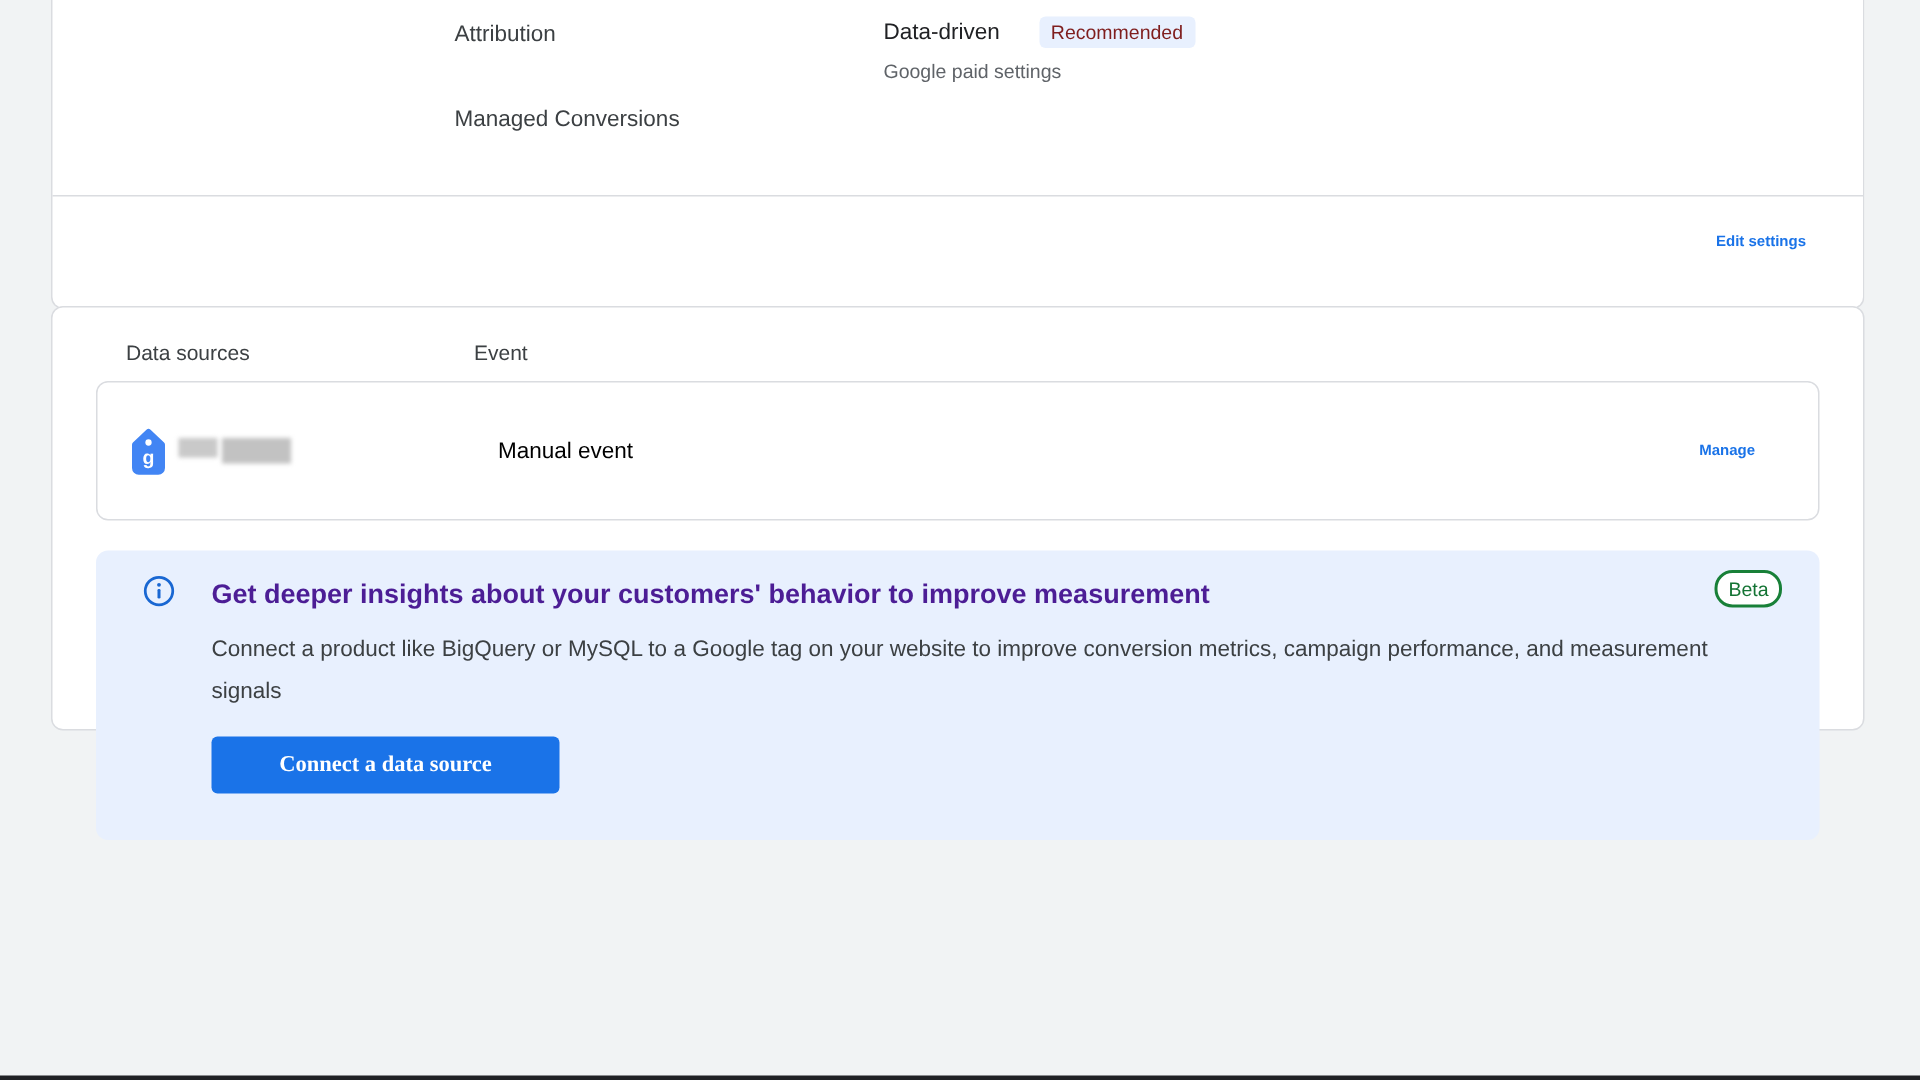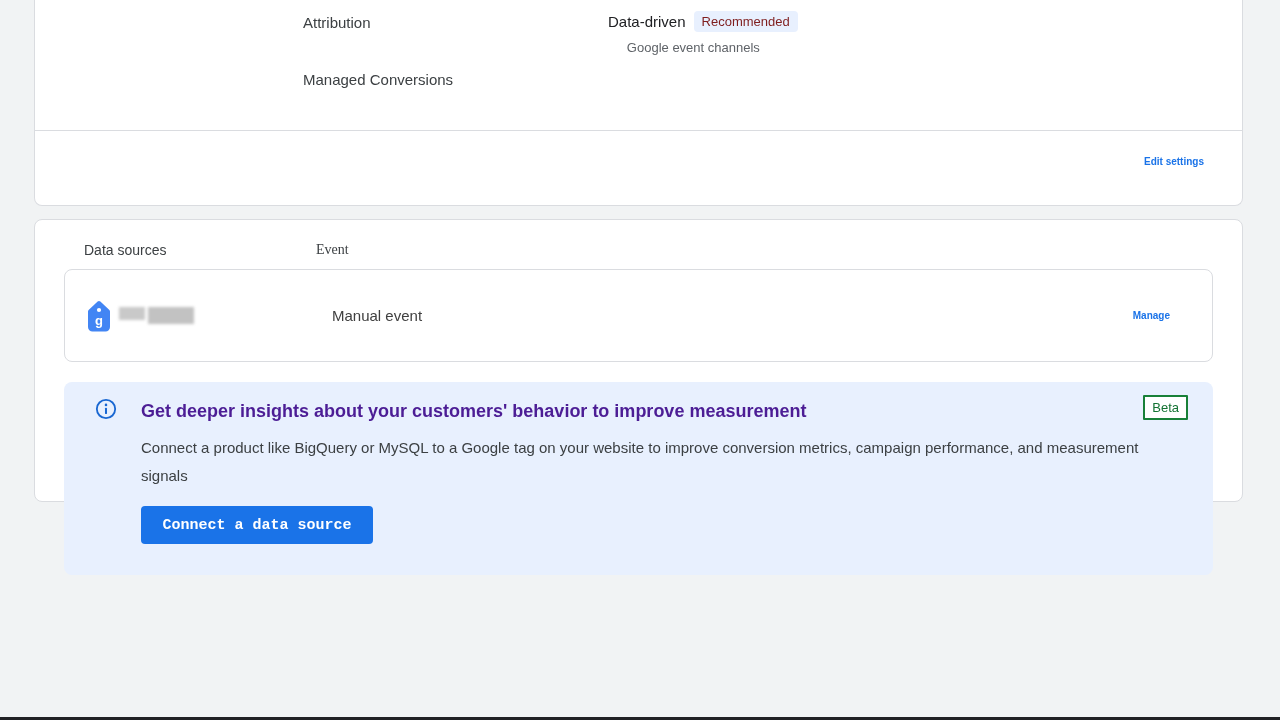--- a/index.html
+++ b/index.html
@@ -15,122 +15,121 @@
     background:#fff;
     border:1px solid #dadce0;
     width:1209px;
     left:34px;
   }
   
   .settings-card {
     top:0; height:206px;
     border-top:none;
     border-radius:0 0 8px 8px;
-    text-align:center;
   }
   .settings-label {
     position:absolute; left:268px;
     font-size:15px; color:#3c4043;
   }
   .settings-value {
     position:absolute; left:554px;
     font-size:15px; color:#202124;
   }
-  .value-line { display:flex; align-items:center; gap:8px;margin-left:19px; }
+  .value-line { display:flex; align-items:center; gap:26px; }
   .badge-recommended {
     background:#e8f0fe; color:#7f1d1d;
     font-size:13px; padding:3px 8px; border-radius:4px;
     white-space:nowrap;
   }
   .subvalue { font-size:13px; color:#5f6368; margin-top:8px; }
   .prewrap { white-space:pre-wrap; }
   .divider {
     position:absolute; left:0; right:0; top:130px;
     border-top:1px solid #dadce0;
   }
   .link {
     color:#1a73e8; font-size:10px; font-weight:bold;
     cursor:pointer; text-decoration:none;
   }
   .edit-settings { position:absolute; right:38px; top:156px; }
 
   
   .sources-card {
-    top:219px; height:283px;
+    top:204px; height:283px;
     border-radius:8px;
   }
   .col-header {
     position:absolute; top:22px;
     font-size:14px; color:#3c4043;
   }
   .col-header.c1 { left:49px; }
-  .col-header.c2 { left:281px;font-family:Liberation Serif, serif; }
+  .col-header.c2 { left:281px; }
   .source-row {
     position:absolute; left:29px; top:49px;
     width:1149px; height:93px;
     border:1px solid #dadce0; border-radius:8px;
     display:flex; align-items:center;
   }
   .gtag-icon { margin-left:22px; width:24px; height:32px; flex:0 0 auto; }
   .redacted { margin-left:8px; display:flex; align-items:center; gap:3px; filter:blur(1.5px); }
   .redacted .b1 { width:26px; height:13px; background:#c9c9c9; margin-top:-4px; }
   .redacted .b2 { width:46px; height:17px; background:#c2c2c2; }
   .event-cell {
     position:absolute; left:267px;
-    font-size:15px; color:#404040;
+    font-size:15px; color:#000000;
   }
   .manage-link { margin-left:auto; margin-right:42px; }
 
   
   .info-banner {
     position:absolute; left:29px; top:162px;
     width:1149px; height:193px;
     background:#e8f0fe; border-radius:8px;
   }
   .info-icon { position:absolute; left:31px; top:16px; width:22px; height:22px; }
   .banner-title {
     position:absolute; left:77px; top:19px;
     font-size:18px; font-weight:bold; color:#4c1d95;
   }
   .beta-badge {
     position:absolute; right:25px; top:13px;
     border:2px solid #188038; color:#137333; background:#fff;
-    font-size:13px; padding:3px 7px; border-radius:1px;
+    font-size:13px; padding:3px 7px; border-radius:12px;
   }
   .banner-body {
     position:absolute; left:77px; top:52px; width:1022px;
     font-size:15px; line-height:28px; color:#3c4043;
   }
   .primary-button {
     position:absolute; left:77px; top:124px;
     width:232px; height:38px;
     background:#1a73e8; color:#fff;
     border:none; border-radius:4px;
-    font-family:Liberation Mono, monospace;
+    font-family:Liberation Serif, serif;
     font-size:15px; font-weight:bold;
     cursor:pointer;
   }
   .bottom-bar {
     position:absolute; left:0; bottom:0;
     width:1280px; height:3px; background:#202124;
   }
 </style>
 </head>
 <body>
 
 <div class="card settings-card">
 
   <div class="settings-label" style="top:14px">Attribution</div>
 
   <div class="settings-value" style="top:11px">
     <div class="value-line">
       <span>Data-driven</span>
       <span class="badge-recommended">Recommended</span>
     </div>
-    <div class="subvalue">Google event channels</div>
+    <div class="subvalue">Google paid settings</div>
   </div>
 
   <div class="settings-label" style="top:71px">Managed Conversions</div>
 
 
   <div class="divider"></div>
 
   <a class="link edit-settings">Edit settings</a>
 </div>
 

